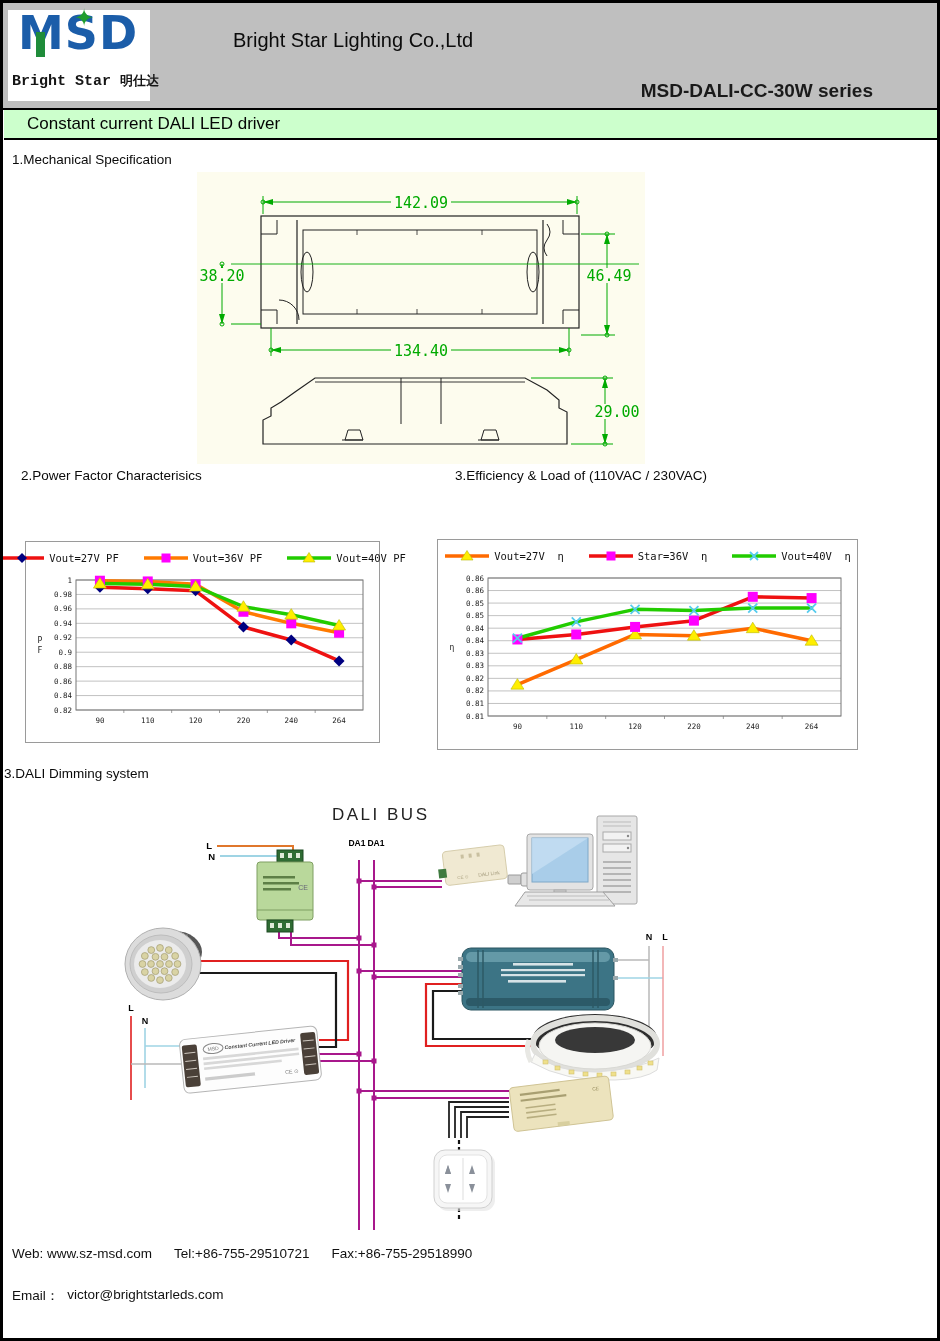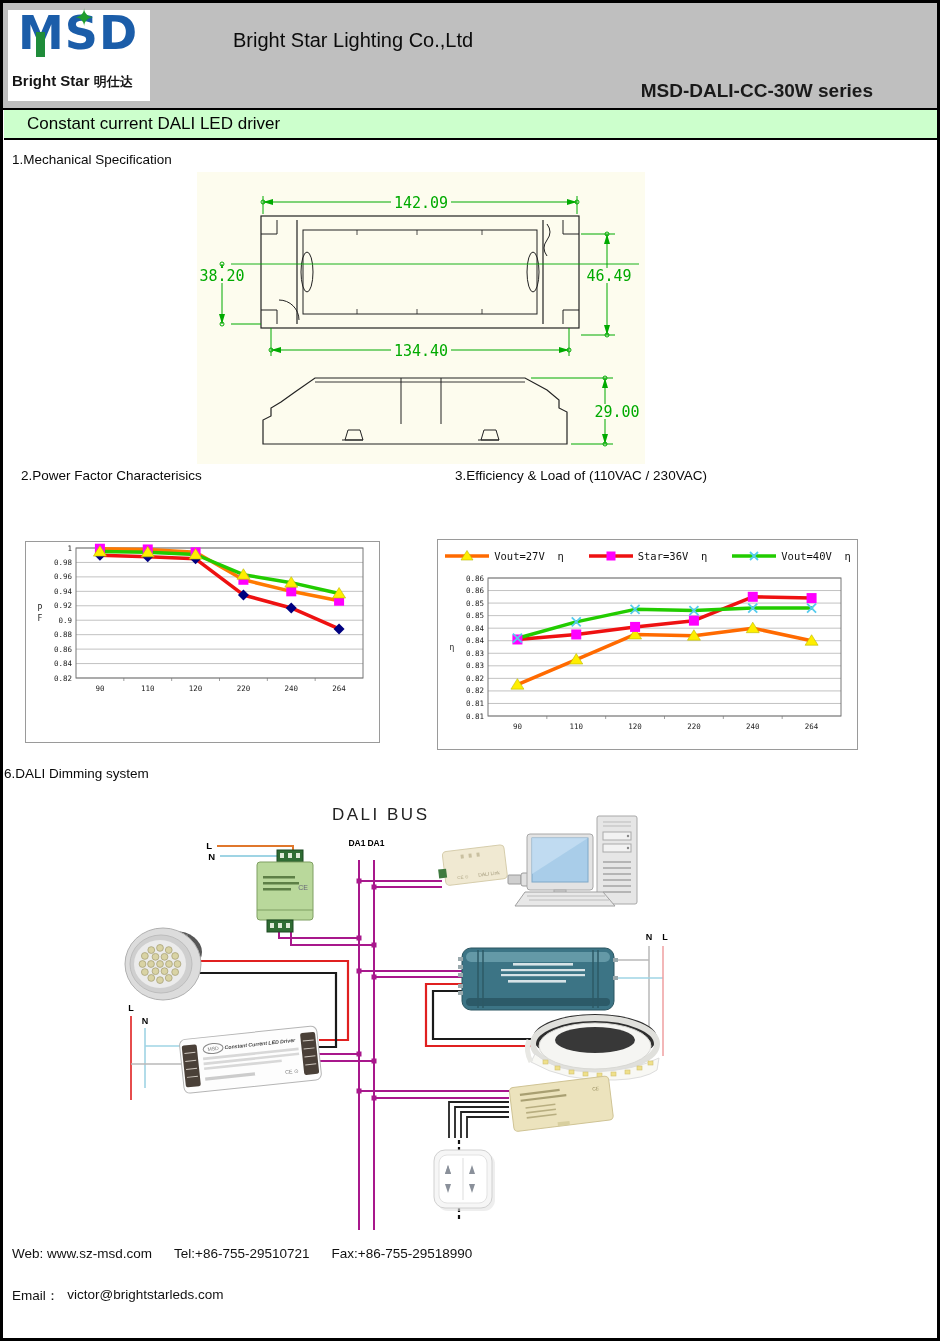--- a/index.html
+++ b/index.html
@@ -5,21 +5,21 @@
   html,body{margin:0;padding:0;background:#9a9a9a;}
   .page{position:relative;box-sizing:border-box;width:940px;height:1341px;background:#fff;
         border:3px solid #000;overflow:hidden;font-family:"Liberation Sans",sans-serif;color:#111;}
   .abs{position:absolute;}
   
   .header{left:0;top:0;width:934px;height:107px;background:#bfbfbf;border-bottom:2px solid #000;box-sizing:border-box;}
   .logo-box{left:5px;top:7px;width:142px;height:91px;background:#fff;}
   .logo-msd{left:10px;top:-4px;font-size:46px;font-weight:bold;color:#1b5da9;letter-spacing:1px;font-family:"DejaVu Sans",sans-serif;}
   .logo-mbar{left:28px;top:22px;width:9px;height:25px;background:#1f8c3a;}
   .logo-star{left:66px;top:-6px;font-size:24px;color:#1f9d2f;}
-  .logo-sub{left:4px;top:62px;width:134px;font-size:15px;font-weight:bold;color:#151515;white-space:nowrap;}
+  .logo-sub{left:4px;top:62px;width:134px;font-size:15px;font-weight:bold;color:#151515;white-space:nowrap;font-family:Liberation Mono, monospace;}
   .logo-sub .cn{font-size:13px;font-weight:bold;}
   .company{left:230px;top:26px;font-size:20px;color:#0b0b0b;}
   .series{right:64px;top:77px;font-size:19px;font-weight:bold;color:#1a1a1a;}
   
   .banner{left:1px;top:107px;width:934px;height:30px;background:#ccffcc;border-bottom:2px solid #000;
           box-sizing:border-box;font-size:17px;line-height:28px;padding-left:23px;color:#050505;}
   .sec-h{font-size:13.5px;color:#0a0a0a;}
   
   .mech{left:194px;top:169px;width:448px;height:292px;background:#fdfcee;}
   .mech svg{display:block;}
@@ -136,20 +136,30 @@
         <rect x="394" y="232" width="52" height="15" fill="#fdfcee"></rect>
         <text class="dim-text" x="420" y="245" text-anchor="middle">29.00</text>
       </g>
     </svg>
   </div>
 
   <div class="abs sec-h" style="left:9px;top:465px;margin-left:9px;">2.Power Factor Characterisics</div>
   <div class="abs sec-h" style="left:452px;top:465px;">3.Efficiency &amp; Load of (110VAC / 230VAC)</div>
 
   <div class="chart-box" style="left:22px;top:538px;width:353px;height:200px;">
+    <div class="legend"><div class="legend-item"><svg width="46" height="12">
+            <line x1="1" y1="6" x2="45" y2="6" stroke="#ee1111" stroke-width="3.5"></line>
+            <path d="M23,1 L28,6 L23,11 L18,6 Z" fill="#000080"></path>
+          </svg><span>Vout=27V PF</span></div><div class="legend-item"><svg width="46" height="12">
+            <line x1="1" y1="6" x2="45" y2="6" stroke="#ff7a00" stroke-width="3.5"></line>
+            <rect x="18.5" y="1.5" width="9" height="9" fill="#ff00ff"></rect>
+          </svg><span>Vout=36V PF</span></div><div class="legend-item"><svg width="46" height="12">
+            <line x1="1" y1="6" x2="45" y2="6" stroke="#22cc00" stroke-width="3.5"></line>
+            <path d="M23,0.5 L29,10 L17,10 Z" fill="#ffee00" stroke="#b8b800" stroke-width="0.6"></path>
+          </svg><span>Vout=40V PF</span></div></div>
     <svg class="plot" width="345" height="160">
         <line x1="46" y1="6" x2="333" y2="6" stroke="#a8a8a8" stroke-width="0.7"></line>
         <text x="42" y="8.5" text-anchor="end" font-size="7.5" fill="#222">1</text>
         <line x1="46" y1="20.444444444444443" x2="333" y2="20.444444444444443" stroke="#a8a8a8" stroke-width="0.7"></line>
         <text x="42" y="22.944444444444443" text-anchor="end" font-size="7.5" fill="#222">0.98</text>
         <line x1="46" y1="34.888888888888886" x2="333" y2="34.888888888888886" stroke="#a8a8a8" stroke-width="0.7"></line>
         <text x="42" y="37.388888888888886" text-anchor="end" font-size="7.5" fill="#222">0.96</text>
         <line x1="46" y1="49.333333333333336" x2="333" y2="49.333333333333336" stroke="#a8a8a8" stroke-width="0.7"></line>
         <text x="42" y="51.833333333333336" text-anchor="end" font-size="7.5" fill="#222">0.94</text>
         <line x1="46" y1="63.77777777777778" x2="333" y2="63.77777777777778" stroke="#a8a8a8" stroke-width="0.7"></line>
@@ -266,21 +276,21 @@
         <rect x="364.5833333333333" y="21.072727272727306" width="10" height="10" fill="#ff00ff"></rect>
         <path d="M70.91666666666667,61.71818181818195 L79.91666666666667,70.71818181818195 M70.91666666666667,70.71818181818195 L79.91666666666667,61.71818181818195" stroke="#55ccee" stroke-width="1.8" fill="none"></path>
         <path d="M129.75,45.40909090909085 L138.75,54.40909090909085 M129.75,54.40909090909085 L138.75,45.40909090909085" stroke="#55ccee" stroke-width="1.8" fill="none"></path>
         <path d="M188.58333333333334,32.86363636363629 L197.58333333333334,41.86363636363629 M188.58333333333334,41.86363636363629 L197.58333333333334,32.86363636363629" stroke="#55ccee" stroke-width="1.8" fill="none"></path>
         <path d="M247.41666666666666,34.118181818181895 L256.41666666666663,43.118181818181895 M247.41666666666666,43.118181818181895 L256.41666666666663,34.118181818181895" stroke="#55ccee" stroke-width="1.8" fill="none"></path>
         <path d="M306.25,31.609090909090966 L315.25,40.609090909090966 M306.25,40.609090909090966 L315.25,31.609090909090966" stroke="#55ccee" stroke-width="1.8" fill="none"></path>
         <path d="M365.0833333333333,31.609090909090966 L374.0833333333333,40.609090909090966 M365.0833333333333,40.609090909090966 L374.0833333333333,31.609090909090966" stroke="#55ccee" stroke-width="1.8" fill="none"></path>
       </svg>
   </div>
 
-  <div class="abs sec-h" style="left:1px;top:763px;">6.DALI Dimming system</div>
+  <div class="abs sec-h" style="left:1px;top:763px;">3.DALI Dimming system</div>
 
   <div class="abs diagram">
     <svg width="934" height="450" viewBox="0 0 934 450">
 
       <g stroke="#a8188c" stroke-width="2" fill="none">
         <path d="M356,72 V442"></path>
         <path d="M371,72 V442"></path>
         <path d="M276,142 V150 H356"></path>
         <path d="M288,142 V157 H371"></path>
         <path d="M356,93 H439"></path>

